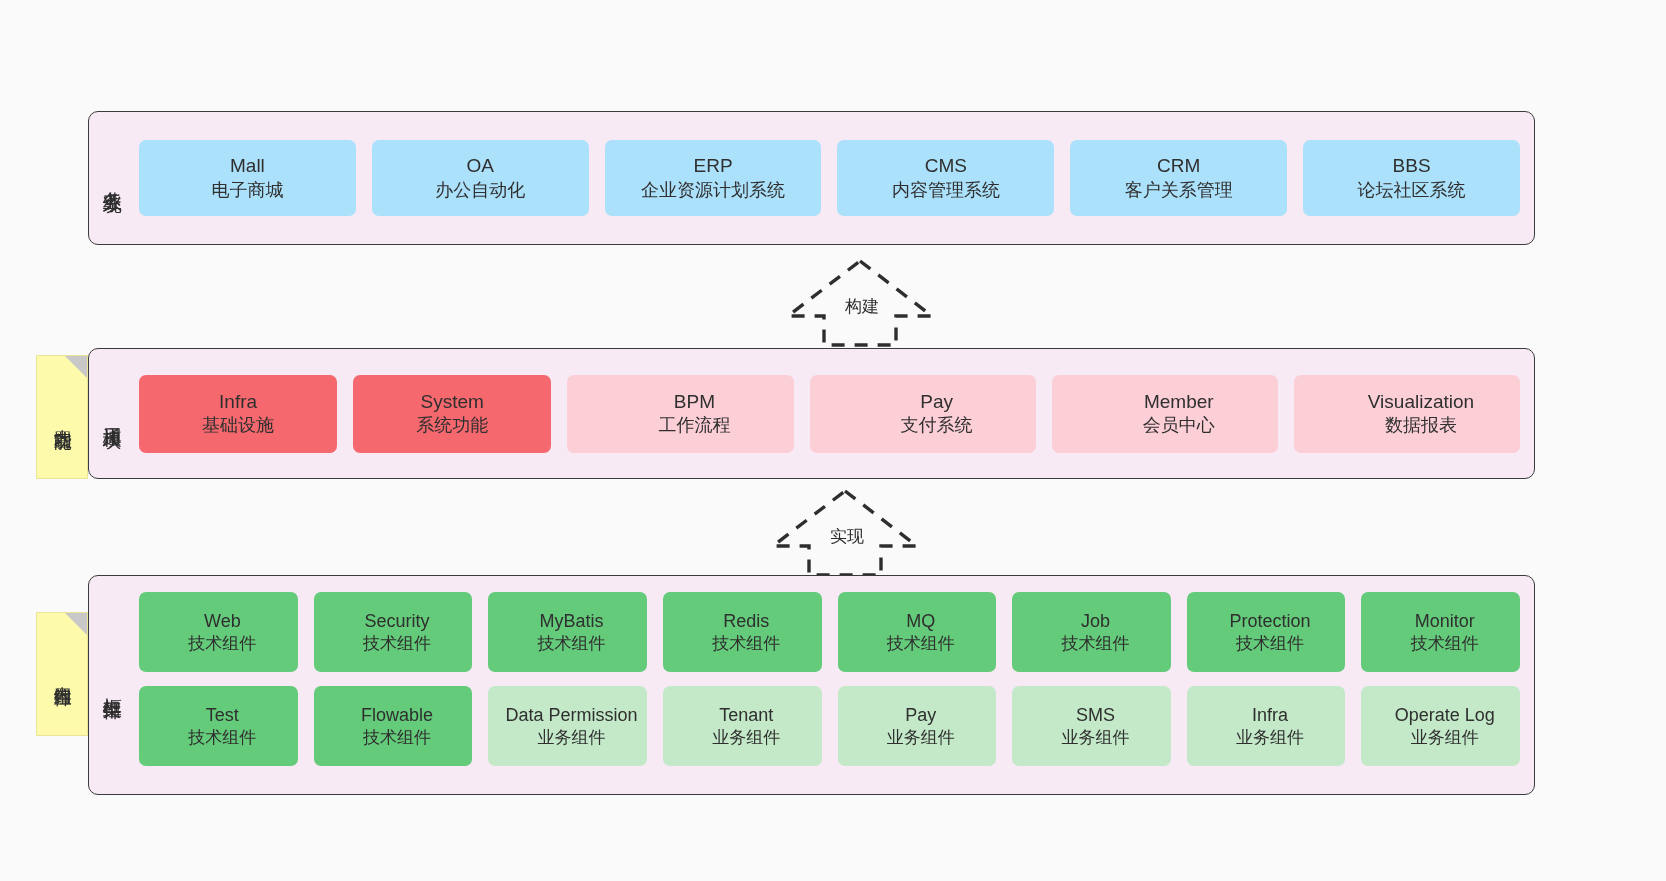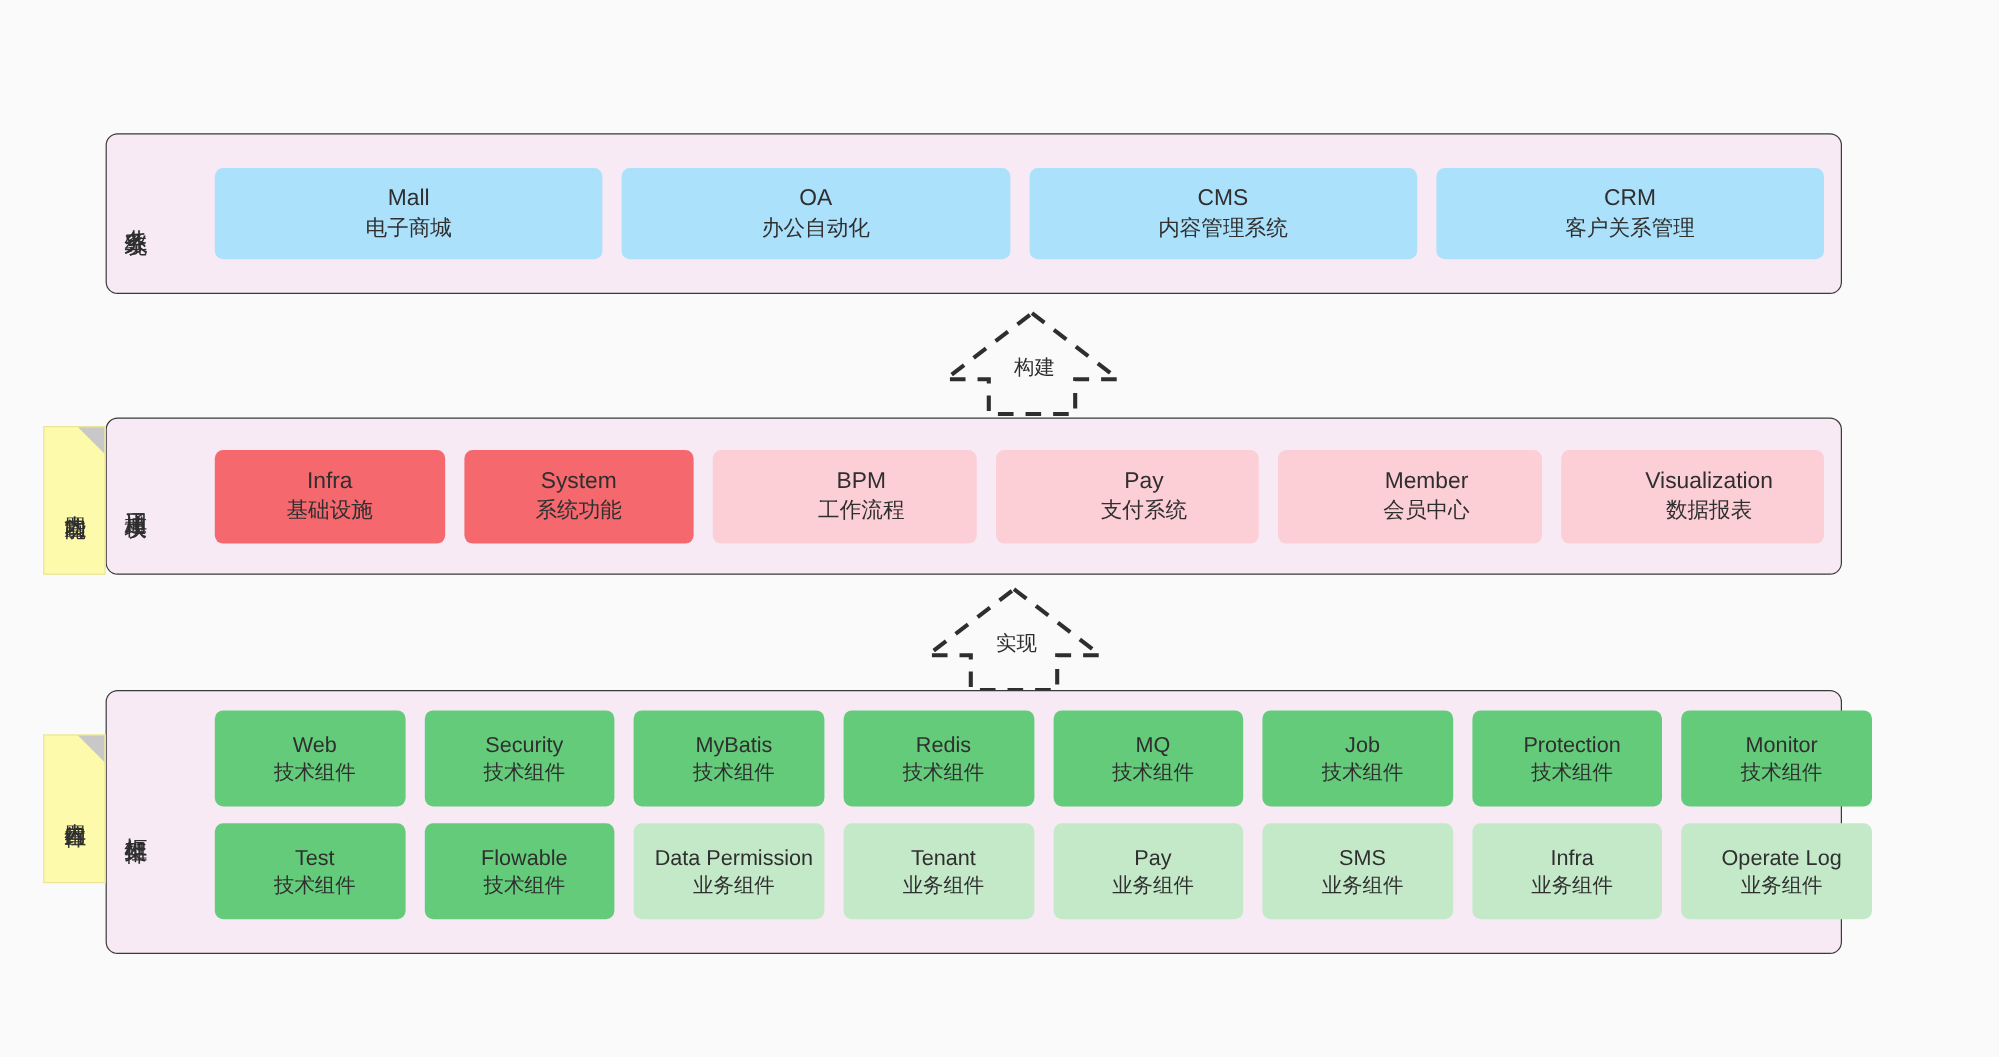--- a/index.html
+++ b/index.html
@@ -45,21 +45,20 @@
     display: flex;
     gap: 0;
     padding: 12px 14px 12px 4px;
   }
 
   
   .row {
     display: flex;
     width: 100%;
     gap: 16px;
-    margin-left: 40px;
   }
   .rows { display: flex; flex-direction: column; gap: 14px; width: 100%; }
 
   .box {
     flex: 1 1 0;
     border-radius: 7px;
     display: flex;
     flex-direction: column;
     align-items: center;
     justify-content: center;
@@ -147,26 +146,34 @@
       <div class="row">
         <div class="box blue">
           <span class="en">Mall</span>
           <span class="cn">电子商城</span>
         </div>
         <div class="box blue">
           <span class="en">OA</span>
           <span class="cn">办公自动化</span>
         </div>
         <div class="box blue">
+          <span class="en">ERP</span>
+          <span class="cn">企业资源计划系统</span>
+        </div>
+        <div class="box blue">
           <span class="en">CMS</span>
           <span class="cn">内容管理系统</span>
         </div>
         <div class="box blue">
           <span class="en">CRM</span>
           <span class="cn">客户关系管理</span>
+        </div>
+        <div class="box blue">
+          <span class="en">BBS</span>
+          <span class="cn">论坛社区系统</span>
         </div>
       </div>
     </div>
   </div>
 
   <div class="arrow" id="arrow-build">
     <svg width="150" height="90" viewBox="0 0 150 90">
       <path d="M75 3 L147 58 L111 58 L111 87 L39 87 L39 58 L3 58 Z" fill="none" stroke="#2e2e2e" stroke-width="3.4" stroke-dasharray="13 10" stroke-linejoin="miter"></path>
     </svg>
     <span class="arrow-label">构建</span>

